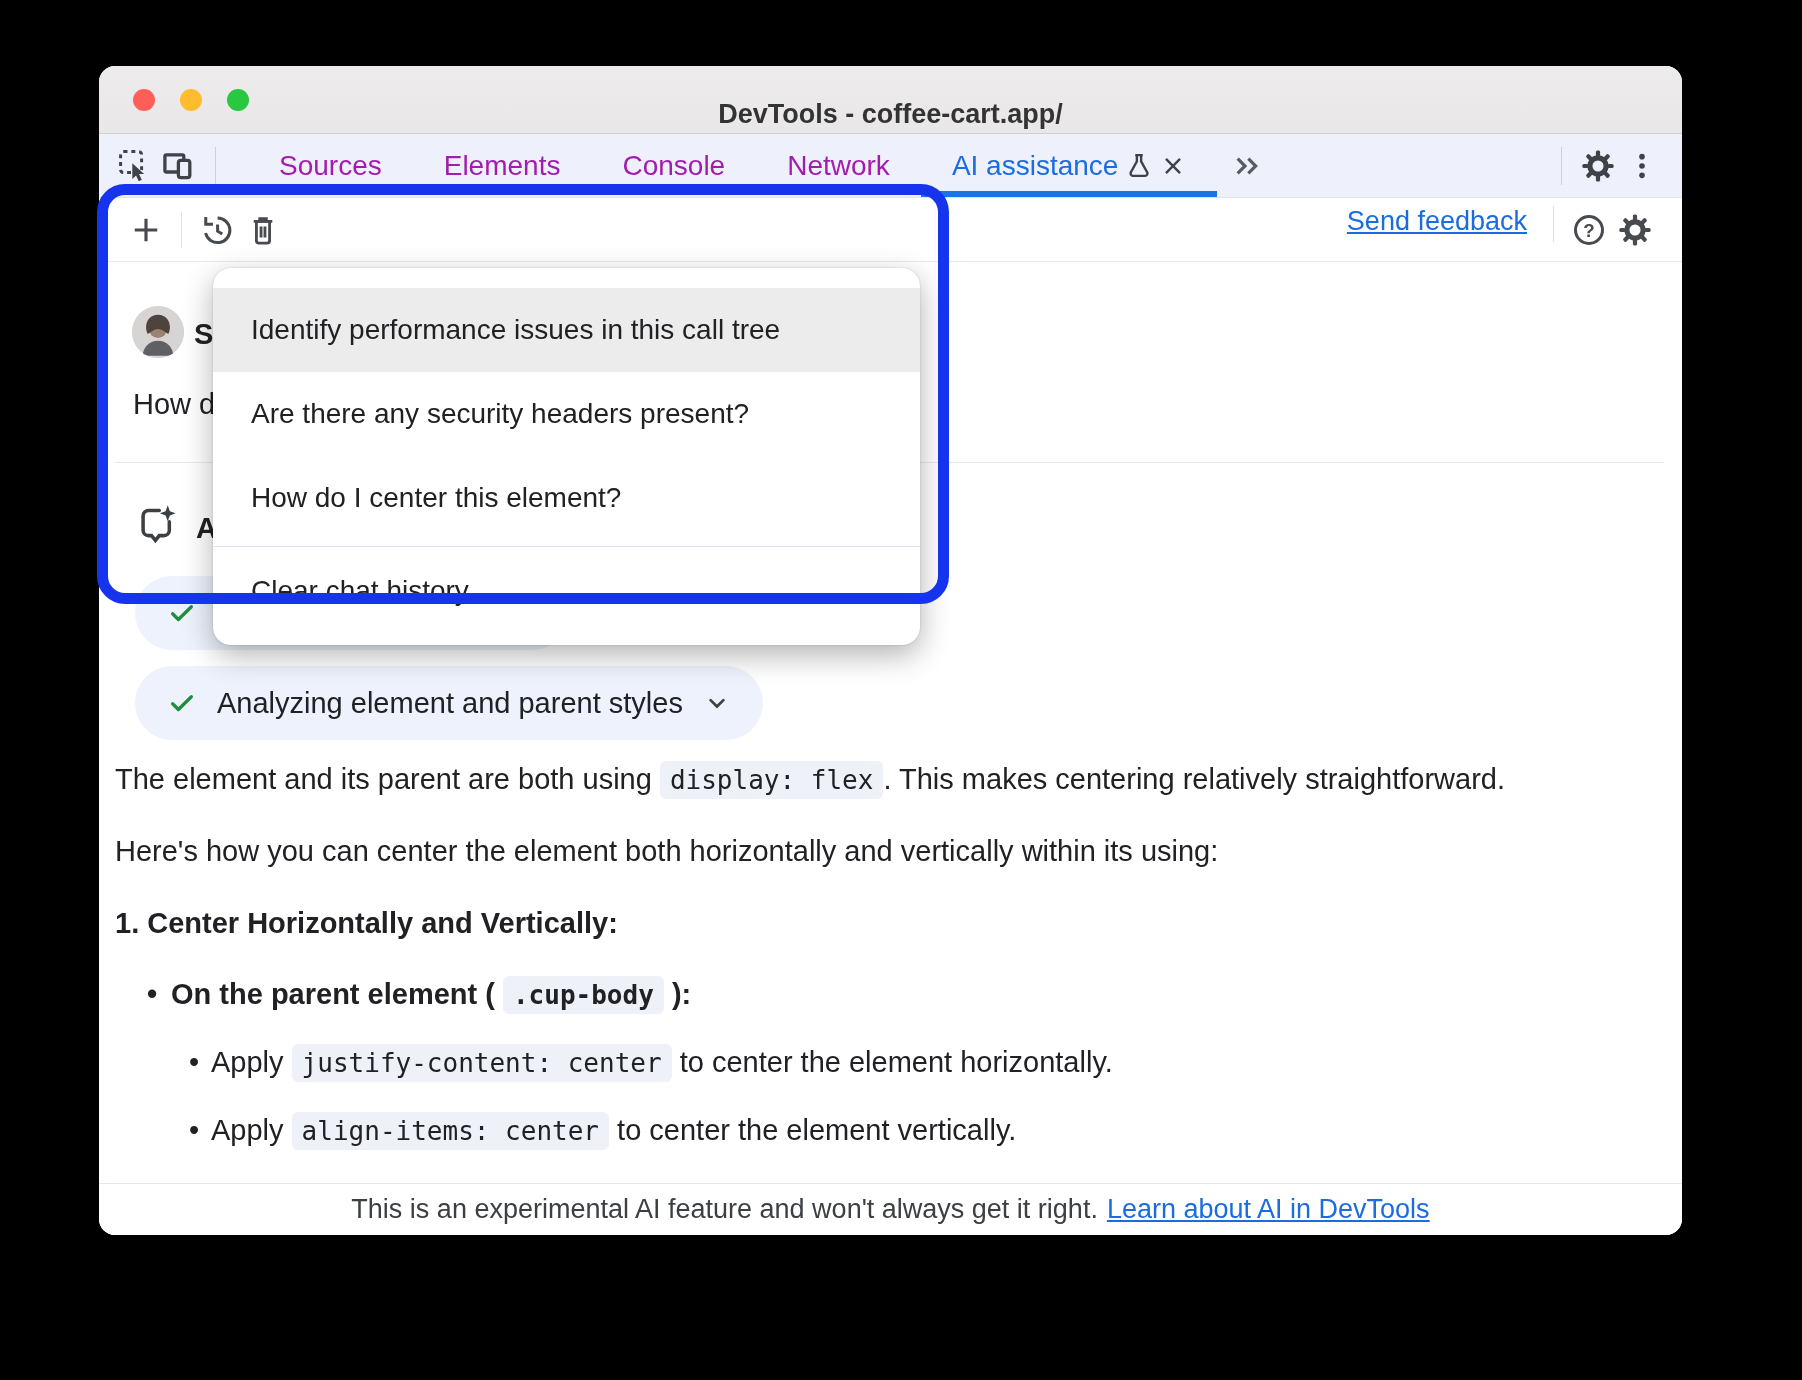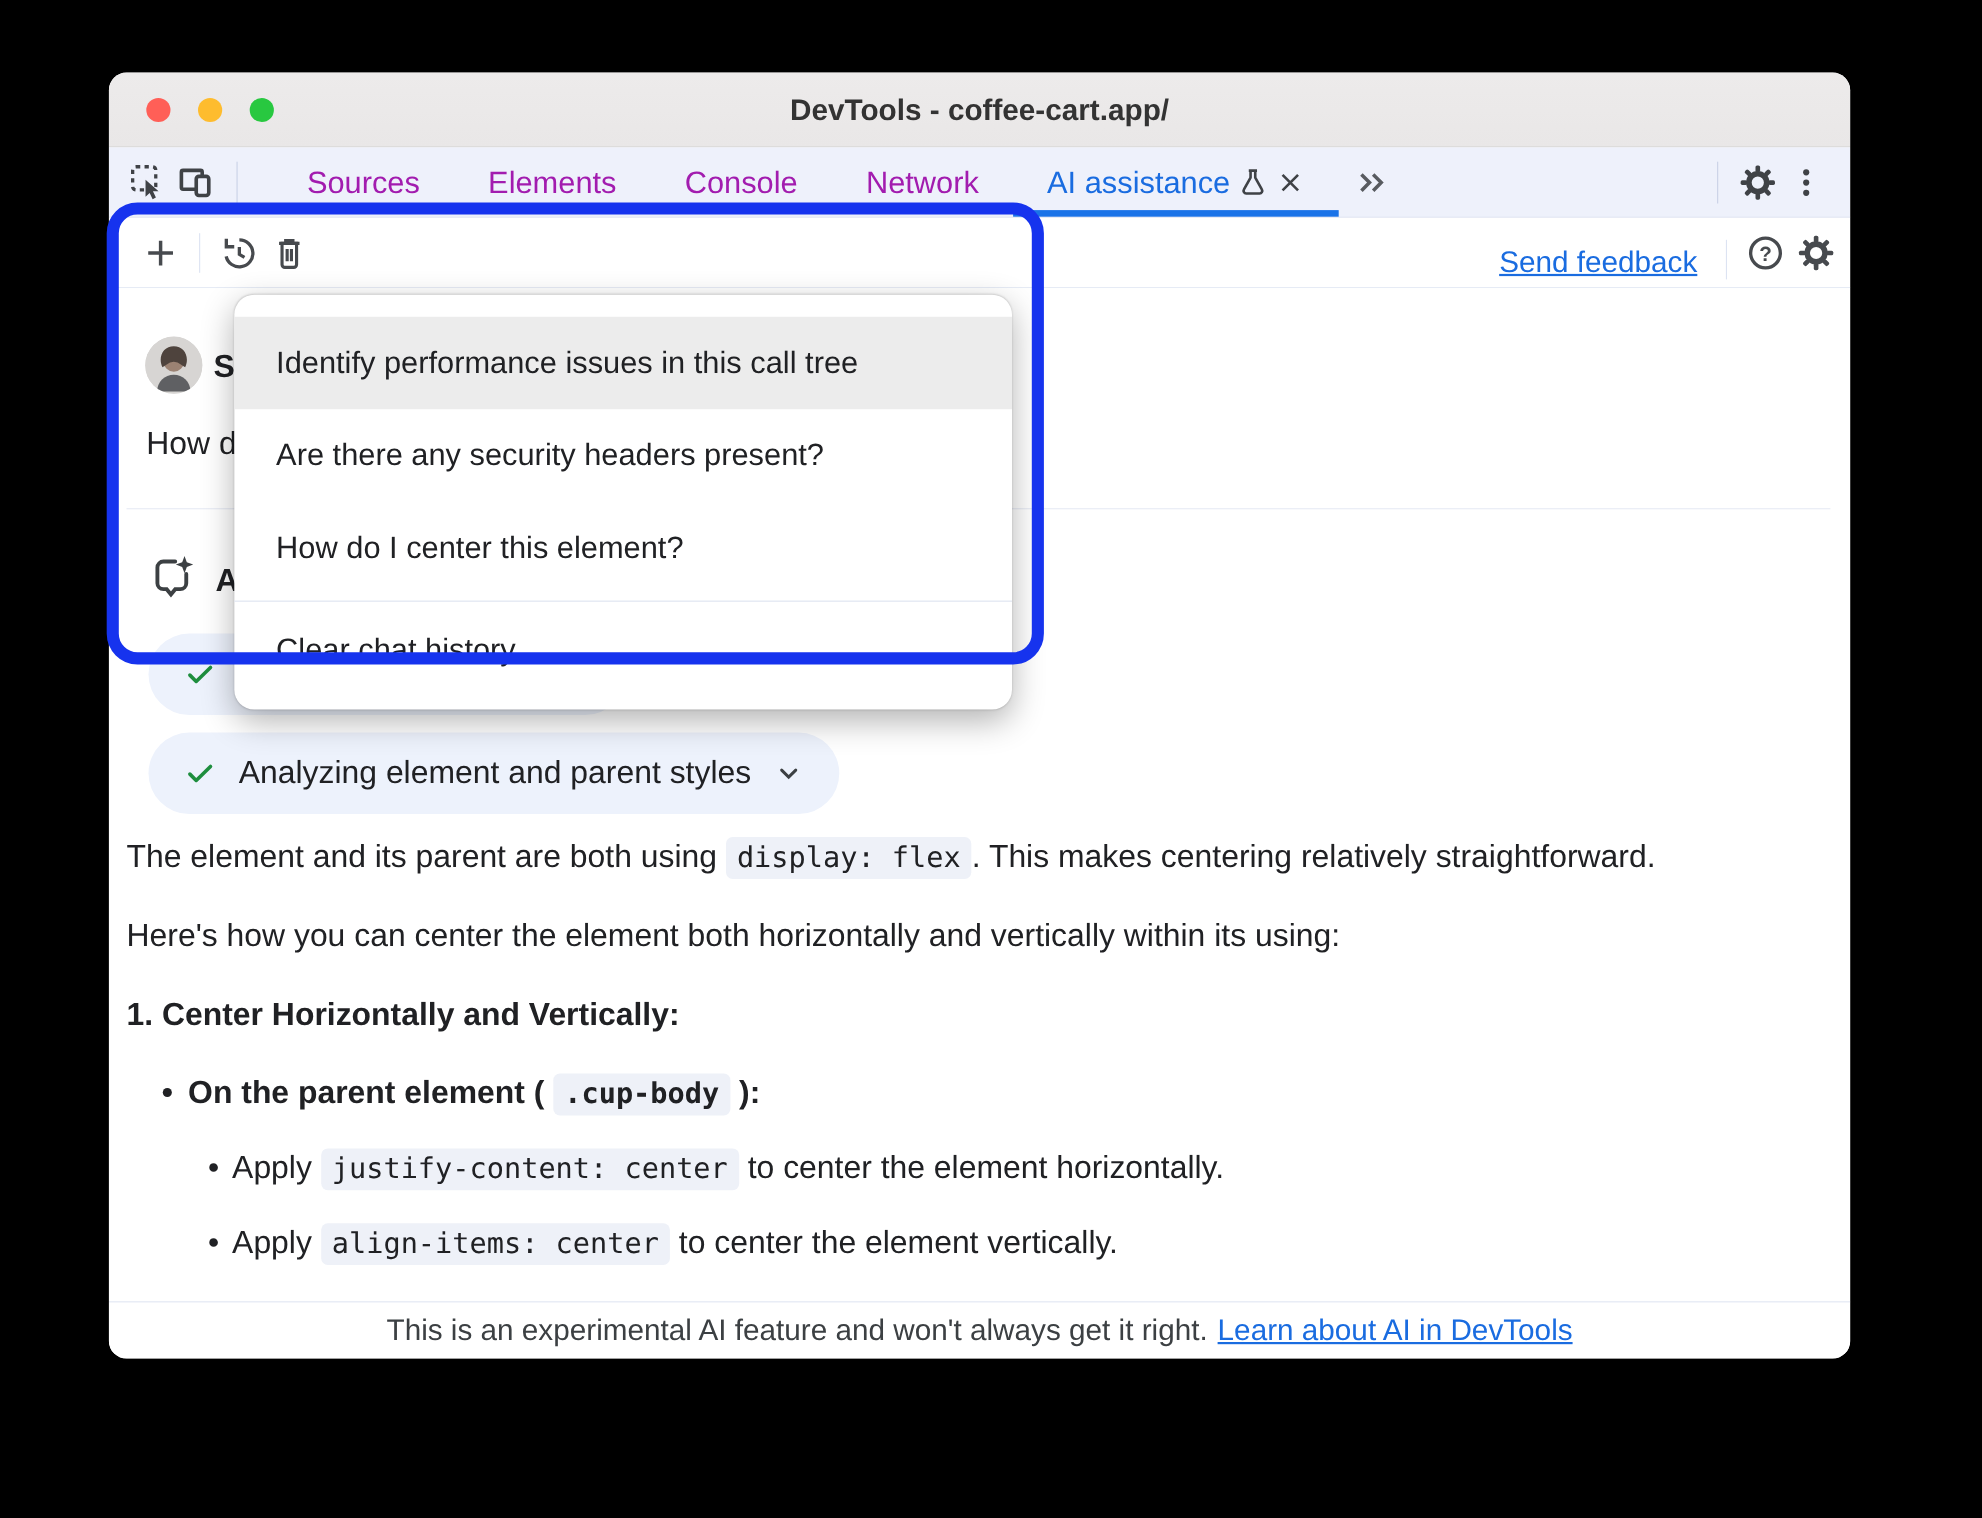--- a/index.html
+++ b/index.html
@@ -33,21 +33,21 @@
     position:absolute;left:0;top:0;width:100%;height:68px;
     background:linear-gradient(#edebeb,#e9e7e7);
     border-bottom:1px solid #d2d0cf;
   }
   .lights{position:absolute;left:34px;top:23px;display:flex;gap:25px;}
   .light{width:22px;height:22px;border-radius:50%;}
   .light.red{background:#ff5f57;}
   .light.yellow{background:#febc2e;}
   .light.green{background:#28c840;}
   .title{
-    position:absolute;left:0;right:0;top:0;height:68px;
+    position:absolute;left:0;right:0;top:14px;height:68px;
     display:flex;align-items:center;justify-content:center;
     font-size:27px;font-weight:700;color:#333;
   }
   
   .tabbar{
     position:absolute;left:0;top:68px;width:100%;height:64px;
     background:var(--tabbar-bg);border-bottom:1px solid #dfe3f0;
     display:flex;align-items:center;
   }
   .tabbar .icon-btn{display:flex;align-items:center;justify-content:center;width:44px;height:48px;color:#3f4246;}
@@ -65,21 +65,21 @@
   .more-tabs{margin-left:14px;color:#585b60;display:flex;align-items:center;}
   .tabbar-right{margin-left:auto;display:flex;align-items:center;padding-right:18px;}
   
   .ptoolbar{
     position:absolute;left:0;top:132px;width:100%;height:64px;
     display:flex;align-items:center;border-bottom:1px solid #e4e9f4;background:#fff;
   }
   .ptoolbar .icon-btn{display:flex;align-items:center;justify-content:center;width:46px;height:48px;color:var(--icon);}
   .ptoolbar .first{margin-left:24px;}
   .pt-sep{width:1px;height:36px;background:#dce3f2;margin:0 12px;}
-  .ptoolbar-right{margin-left:auto;display:flex;align-items:flex-end;padding-right:8px;}
+  .ptoolbar-right{margin-left:auto;display:flex;align-items:flex-start;padding-right:24px;}
   .feedback-link{font-size:27px;color:var(--accent);text-decoration:underline;margin-right:14px;white-space:nowrap;}
   
   .chat{position:absolute;left:0;top:196px;width:100%;height:921px;background:#fff;}
   .avatar{
     position:absolute;left:33px;top:44px;width:52px;height:52px;border-radius:50%;
     overflow:hidden;background:#d7d5d3;
   }
   .user-initial{position:absolute;left:95px;top:56px;font-size:29px;font-weight:700;}
   .user-msg{position:absolute;left:34px;top:126px;font-size:29px;white-space:nowrap;}
   .turn-divider{position:absolute;left:16px;right:18px;top:200px;height:1px;background:#e6eaf4;}

